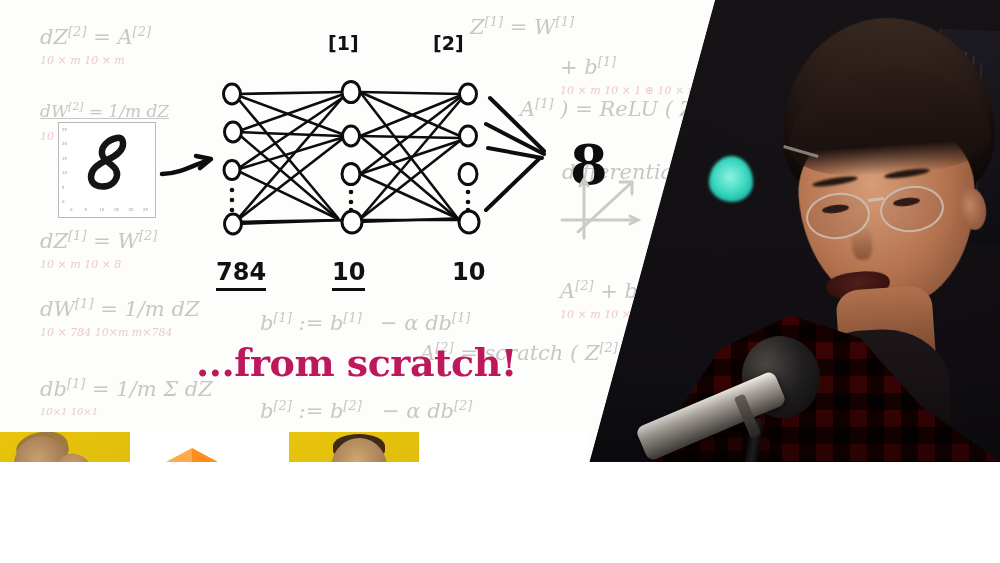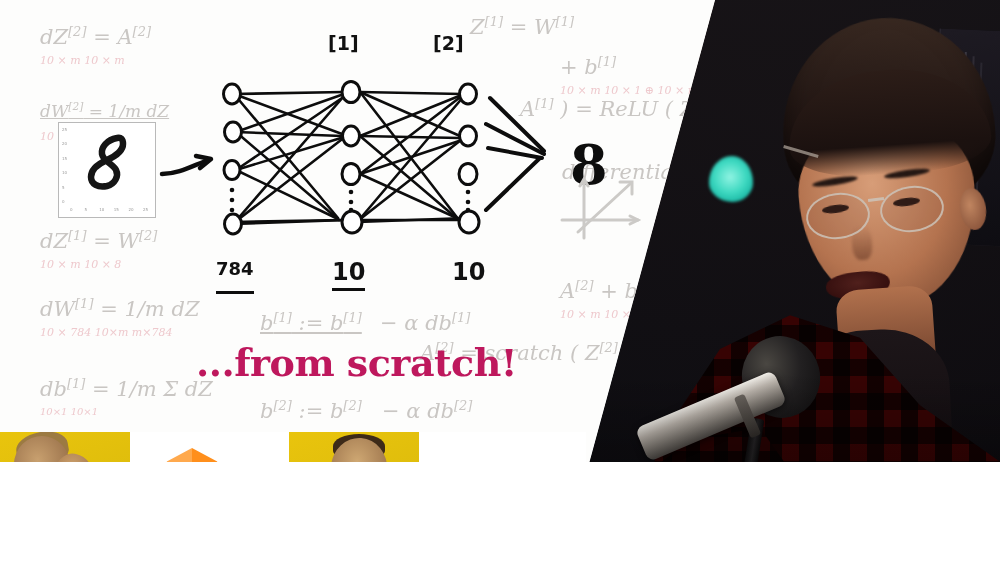--- a/index.html
+++ b/index.html
@@ -305,21 +305,21 @@
         <div class="faint" style="left: 40px; top: 376px; font-size: 21px;"><span>db</span><sup>[1]</sup><span> =  1/m  Σ  dZ</span></div>
         <div class="faint rose" style="left: 40px; top: 406px; font-size: 10px;">10×1             10×1</div>
         <div class="faint" style="left: 760px; top: 14px; font-size: 21px;"><span>(784 × m)</span></div>
         <div class="faint" style="left: 470px; top: 14px; font-size: 21px;"><span>Z</span><sup>[1]</sup><span> = W</span><sup>[1]</sup></div>
         <div class="faint" style="left: 560px; top: 54px; font-size: 21px;"><span>+ b</span><sup>[1]</sup></div>
         <div class="faint rose" style="left: 560px; top: 84px; font-size: 11px;">10 × m                    10 × 1   ⊕   10 × m</div>
         <div class="faint" style="left: 520px; top: 96px; font-size: 21px;"><span>A</span><sup>[1]</sup><span> )  =  ReLU ( Z</span><sup>[1]</sup></div>
         <div class="faint" style="left: 562px; top: 160px; font-size: 21px;"><span>differentiate</span></div>
         <div class="faint" style="left: 560px; top: 278px; font-size: 21px;"><span>A</span><sup>[2]</sup><span>  +  b</span><sup>[2]</sup></div>
         <div class="faint rose" style="left: 560px; top: 308px; font-size: 11px;">10 × m              10 × m</div>
-        <div class="faint" style="left: 260px; top: 310px; font-size: 21px; text-decoration: underline;"><span>b</span><sup>[1]</sup><span> := b</span><sup>[1]</sup></div>
+        <div class="faint" style="left: 260px; top: 310px; font-size: 21px;"><span>b</span><sup>[1]</sup><span> := b</span><sup>[1]</sup></div>
         <div class="faint" style="left: 380px; top: 310px; font-size: 21px;"><span>− α db</span><sup>[1]</sup></div>
         <div class="faint" style="left: 420px; top: 340px; font-size: 21px;"><span>A</span><sup>[2]</sup><span> = scratch ( Z</span><sup>[2]</sup></div>
         <div class="faint" style="left: 260px; top: 398px; font-size: 21px; text-align: right;"><span>b</span><sup>[2]</sup><span> := b</span><sup>[2]</sup></div>
         <div class="faint" style="left: 382px; top: 398px; font-size: 21px;"><span>− α db</span><sup>[2]</sup></div>
       </div>
 
     <div id="mnist">
       <div id="mnist-plot">
         <svg id="mnist-digit" viewBox="0 0 78 76">
           <path d="M46 10 C36 12 30 19 31 26 C32 33 42 36 45 42 C48 48 44 56 36 58
@@ -413,21 +413,21 @@
         <path d="M8 10 L62 63"></path>
         <path d="M4 36 L62 66"></path>
         <path d="M6 60 L60 70"></path>
         <path d="M4 122 L58 70"></path>
       </g>
     </svg>
 
     <div class="bold-hand" style="left:328px;top:32px;font-size:19px;">[1]</div>
     <div class="bold-hand" style="left:433px;top:32px;font-size:19px;">[2]</div>
 
-    <div class="bold-hand" style="left:216px;top:258px;font-size:18px;border-bottom:3px solid #0d0d0d;padding-bottom:12px;">784</div>
+    <div class="bold-hand" style="left:216px;top:258px;font-size:24px;border-bottom:3px solid #0d0d0d;padding-bottom:2px;">784</div>
     <div class="bold-hand" style="left:332px;top:258px;font-size:24px;border-bottom:3px solid #0d0d0d;padding-bottom:2px;">10</div>
     <div class="bold-hand" style="left:452px;top:258px;font-size:24px;">10</div>
 
     <div id="big8">8</div>
 
     <svg style="position:absolute;left:558px;top:176px;width:86px;height:66px">
       <g stroke="#cccac7" stroke-width="3" fill="none" stroke-linecap="round">
         <path d="M26 4 L26 62"></path>
           <path d="M4 44 L80 44"></path>
         <path d="M20 56 L72 8"></path>

